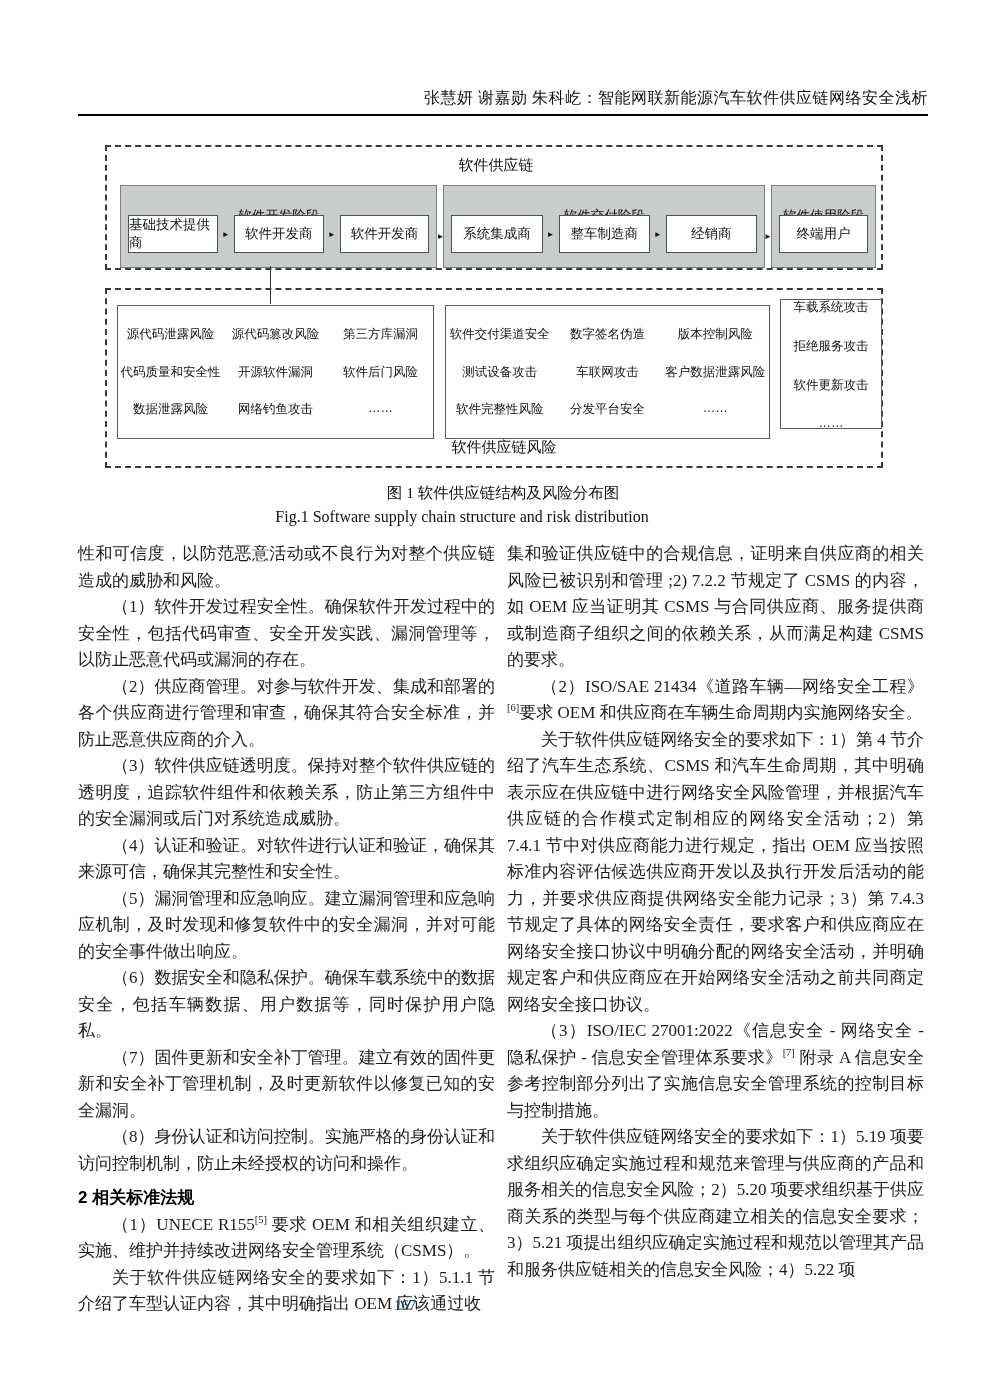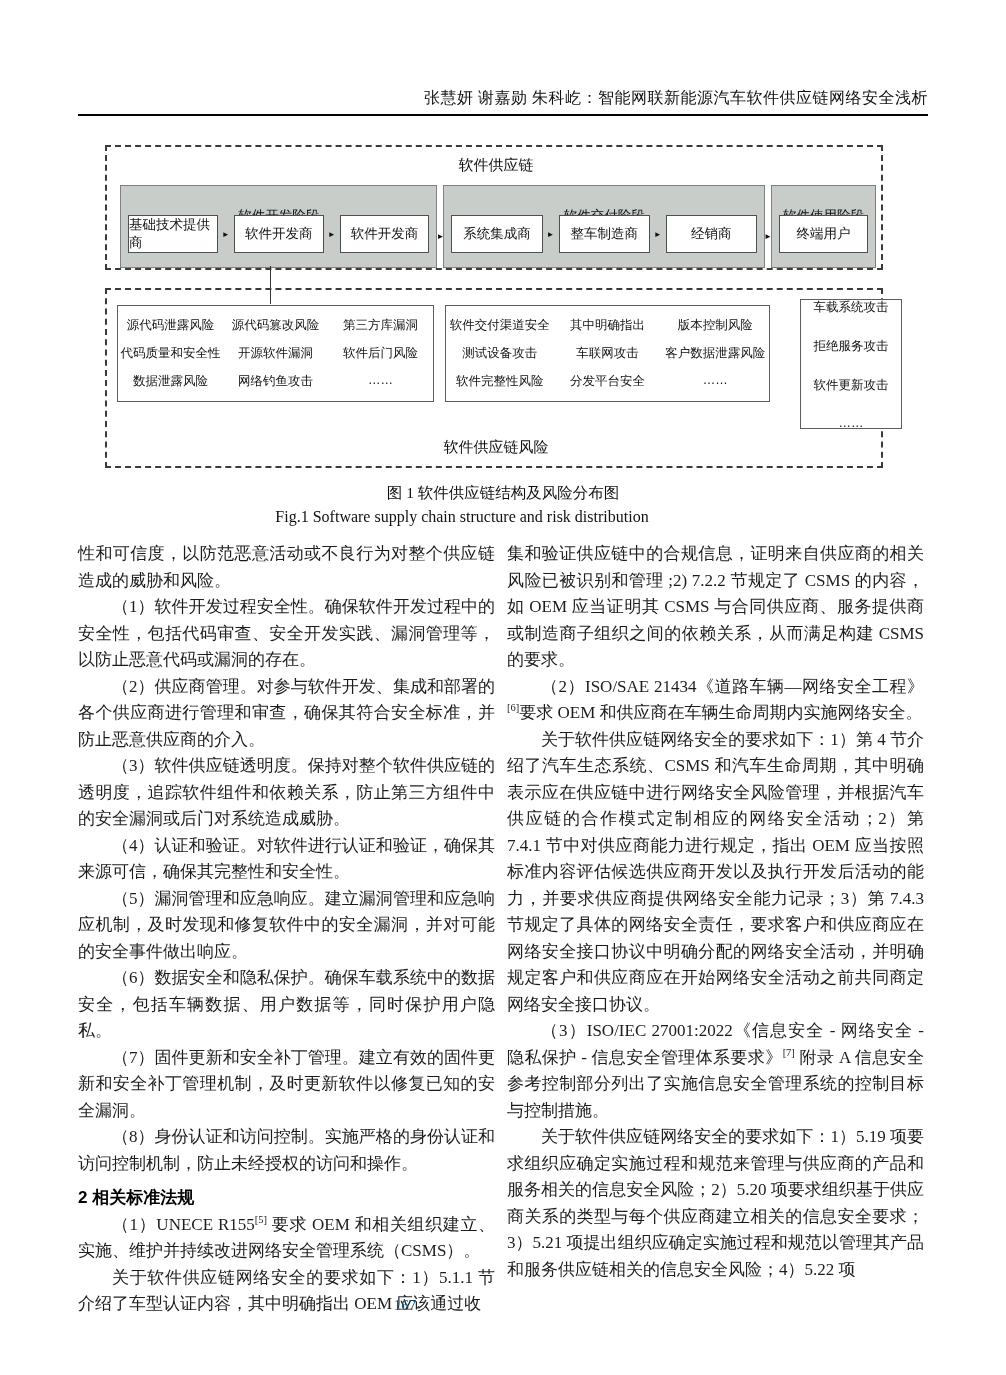--- a/index.html
+++ b/index.html
@@ -42,25 +42,25 @@
   .connector { position:absolute; left:165px; top:121px; width:1px; height:38px; background:#333; }
 
   .risk-box { position:absolute; top:143px; left:0; width:778px; height:180px;
               border:2px dashed #3a3a3a; box-sizing:border-box; }
   .risk-panel { position:absolute; top:15px; height:134px; border:1px solid #5a5e5c;
                 background:#fff; box-sizing:border-box; color:#111; }
   .risk-panel.r0 { left:10px;  width:317px; }
   .risk-panel.r1 { left:338px; width:325px; }
   .risk-panel.r2 { left:673px; width:102px; top:9px; height:130px; }
   .risk-panel.grid { display:grid; grid-template-columns:repeat(3,1fr);
-                     align-content:space-evenly; height:97px; text-align:center;
+                     align-content:space-evenly; height:134px; text-align:center;
                      font-size:12.5px; }
   .risk-panel.list { display:flex; flex-direction:column; justify-content:center;
-                     align-items:center; gap:22px; font-size:12.5px;margin-left:20px; }
-  .risk-title { position:absolute; bottom:9px; left:0; width:778px; text-align:center;
+                     align-items:center; gap:22px; font-size:12.5px; }
+  .risk-title { position:absolute; bottom:9px; left:8px; width:778px; text-align:center;
                 font-size:15px; color:#111; }
 
   
   .caption-cn { position:absolute; top:483px; left:0; width:1006px; text-align:center;
                 font-size:15.5px; color:#111; }
   .caption-en { position:absolute; top:508px; left:0; width:924px; text-align:center;
                 font-size:16px; color:#111; }
 
   
   .columns { position:absolute; top:541px; left:78px; width:850px; display:flex; gap:12px; }
@@ -125,21 +125,21 @@
             <div class="risk-item">第三方库漏洞</div>
             <div class="risk-item">代码质量和安全性</div>
             <div class="risk-item">开源软件漏洞</div>
             <div class="risk-item">软件后门风险</div>
             <div class="risk-item">数据泄露风险</div>
             <div class="risk-item">网络钓鱼攻击</div>
             <div class="risk-item">……</div>
           </div>
           <div class="risk-panel r1 grid">
             <div class="risk-item">软件交付渠道安全</div>
-            <div class="risk-item">其中明确指出</div>
+            <div class="risk-item">数字签名伪造</div>
             <div class="risk-item">版本控制风险</div>
             <div class="risk-item">测试设备攻击</div>
             <div class="risk-item">车联网攻击</div>
             <div class="risk-item">客户数据泄露风险</div>
             <div class="risk-item">软件完整性风险</div>
             <div class="risk-item">分发平台安全</div>
             <div class="risk-item">……</div>
           </div>
           <div class="risk-panel r2 list">
             <div class="risk-item">车载系统攻击</div>

